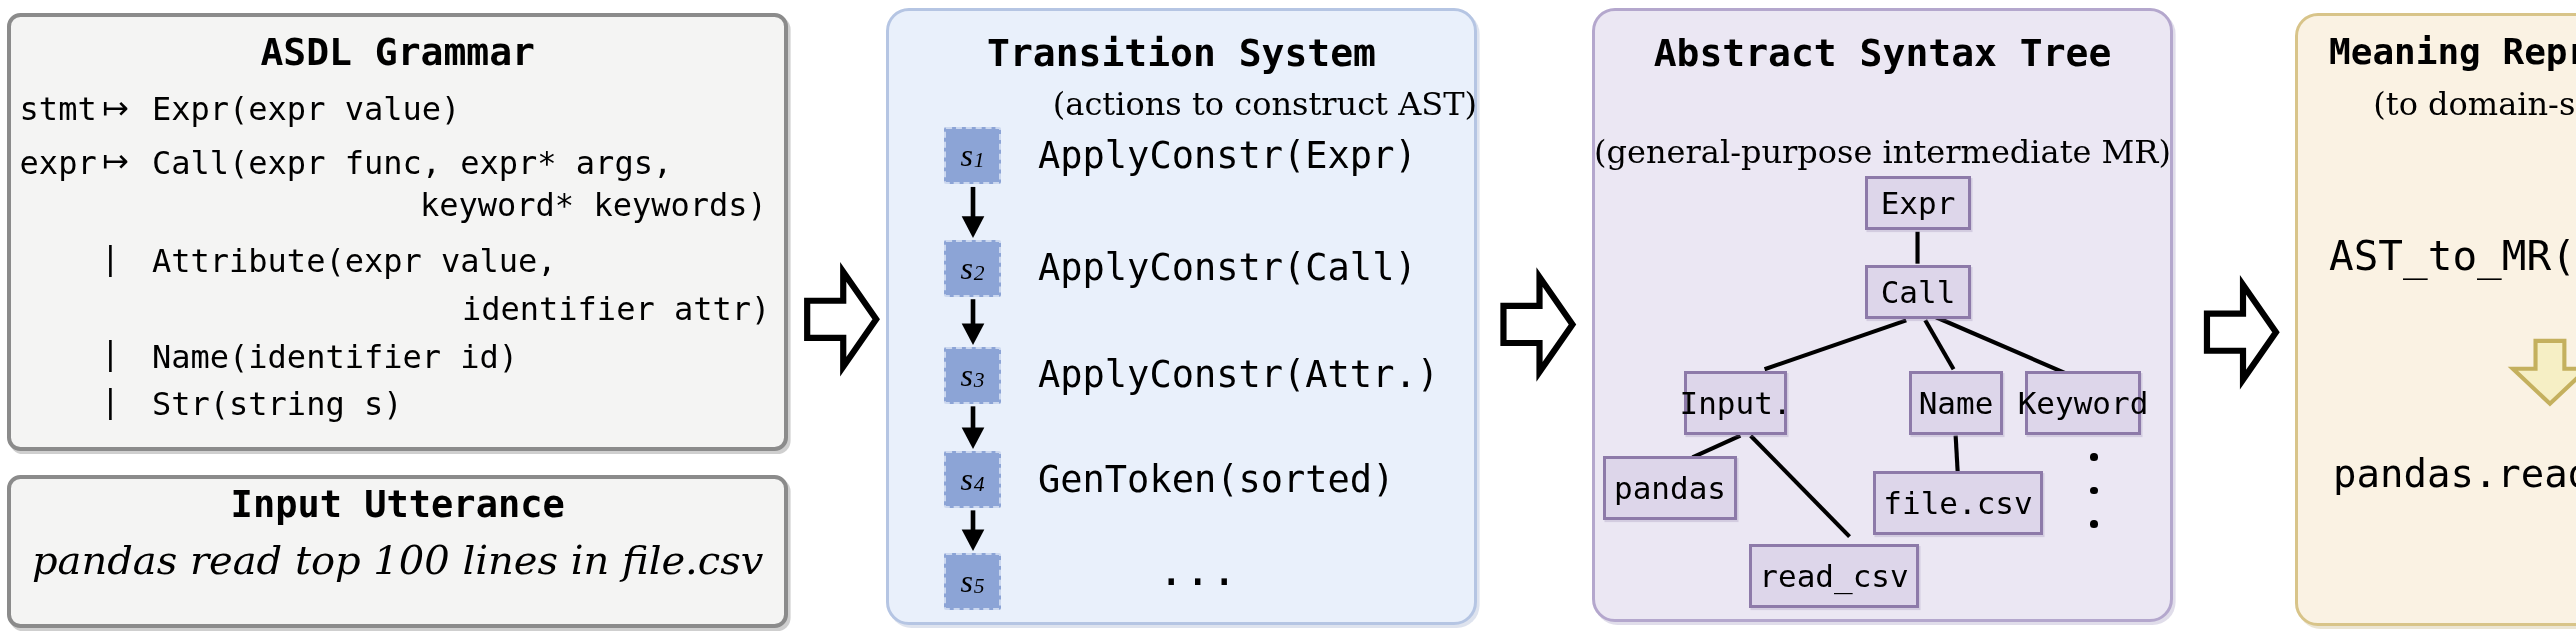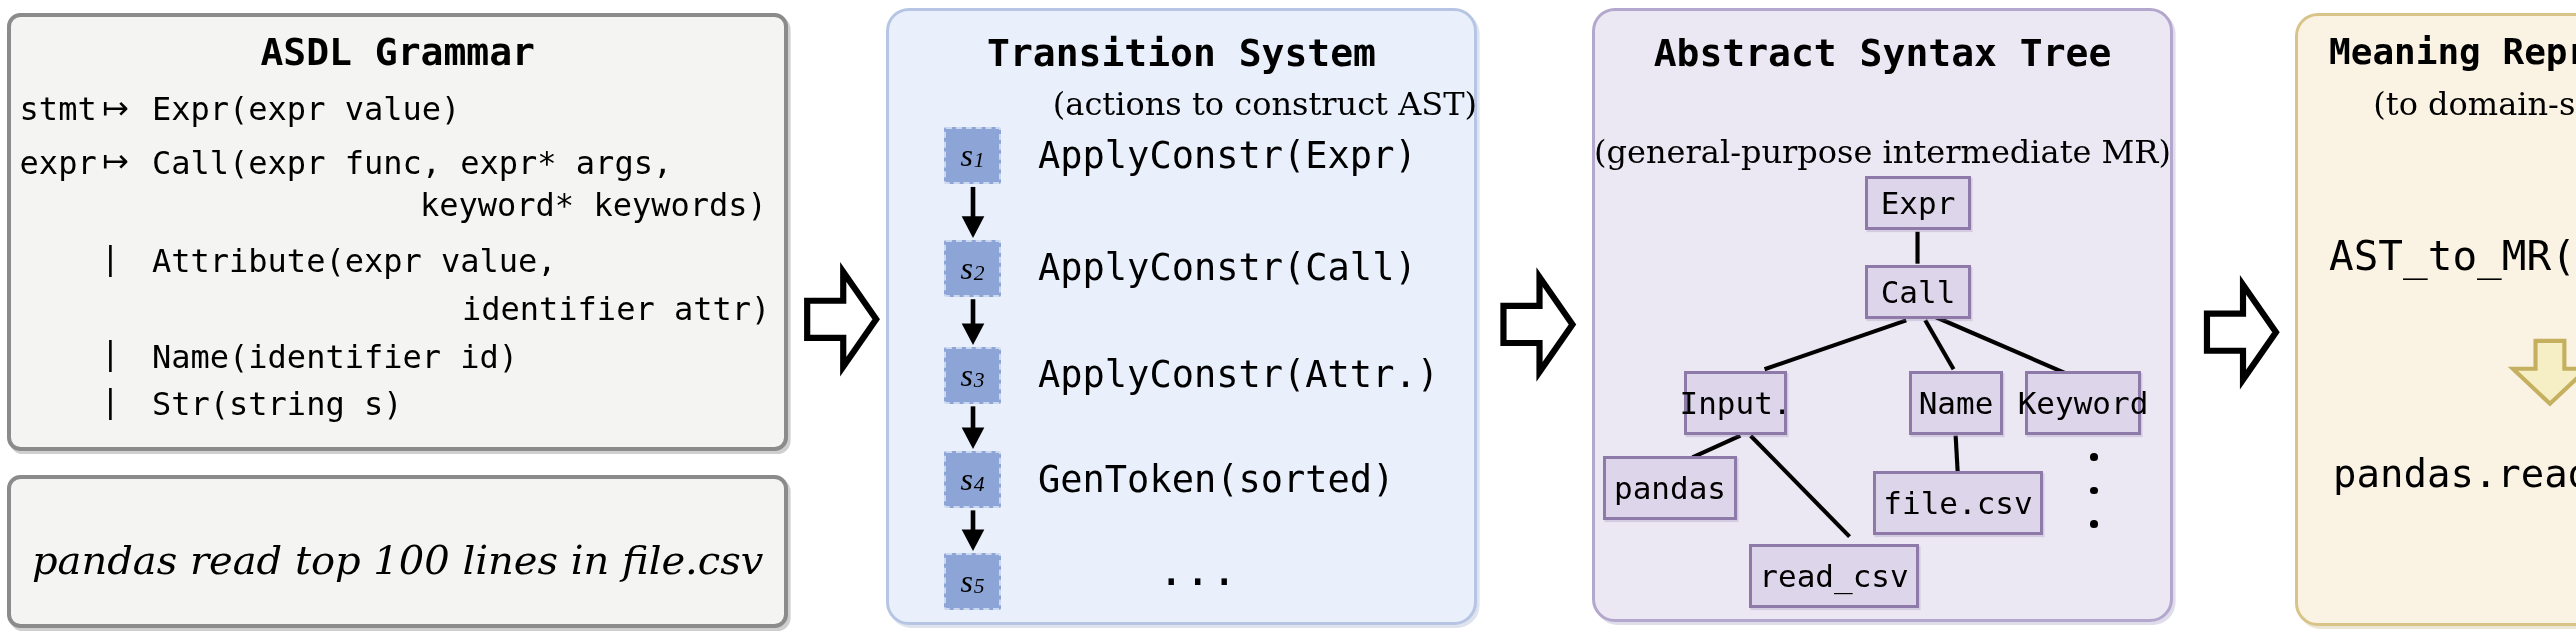--- a/index.html
+++ b/index.html
@@ -106,20 +106,21 @@
   <span class="t g" style="left:152px;top:244px;">Attribute(expr value,</span>
 
   <span class="t g" style="left:462px;top:292px;">identifier attr)</span>
 
   <span class="t map" style="left:105px;top:336px;">|</span>
   <span class="t g" style="left:152px;top:340px;">Name(identifier id)</span>
 
   <span class="t map" style="left:105px;top:384px;">|</span>
   <span class="t g" style="left:152px;top:387px;">Str(string s)</span>
 
+  <div class="t title" style="left:7.2px;top:484px;width:781px;font-size:37px;">Input Utterance</div>
   <div class="t serif" style="left:7.2px;top:538px;width:781px;text-align:center;font-style:italic;font-size:40px;">pandas read top 100 lines in file.csv</div>
 
   <div class="t title" style="left:886px;top:32px;width:591px;">Transition System</div>
   <div class="t serif" style="left:886px;top:87px;width:591px;text-align:right;font-size:32px;">(actions to construct AST)</div>
 
   <div class="state" style="top:127px;">
       <span class="sname">s</span>
       <sub>1</sub>
     </div>
   <div class="state" style="top:240px;">

